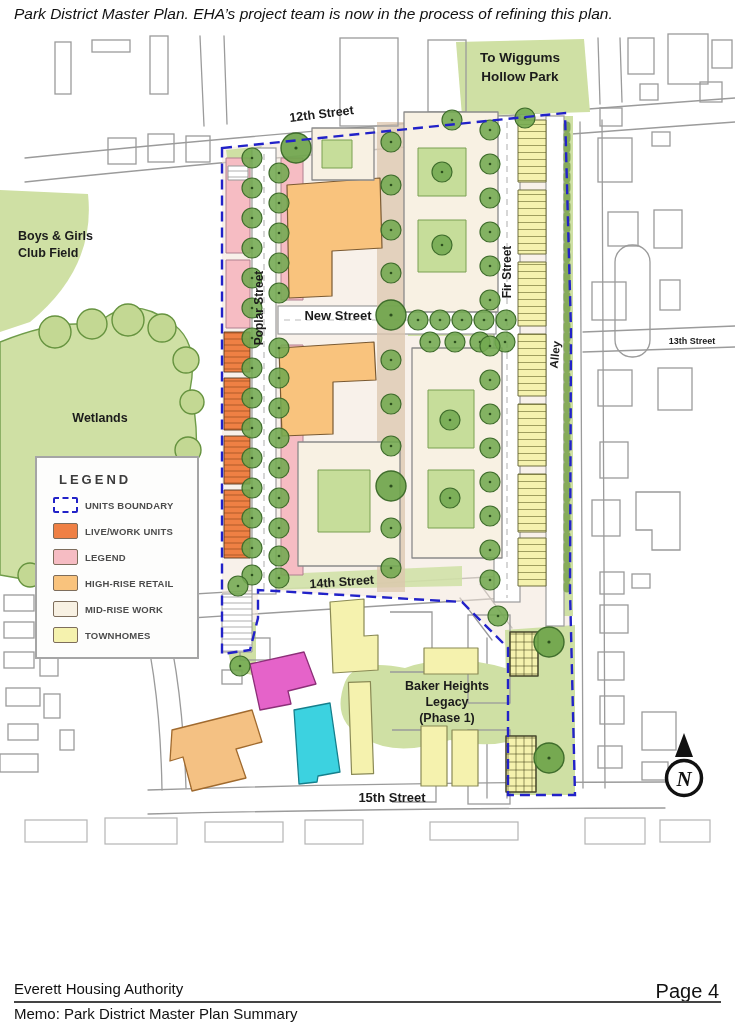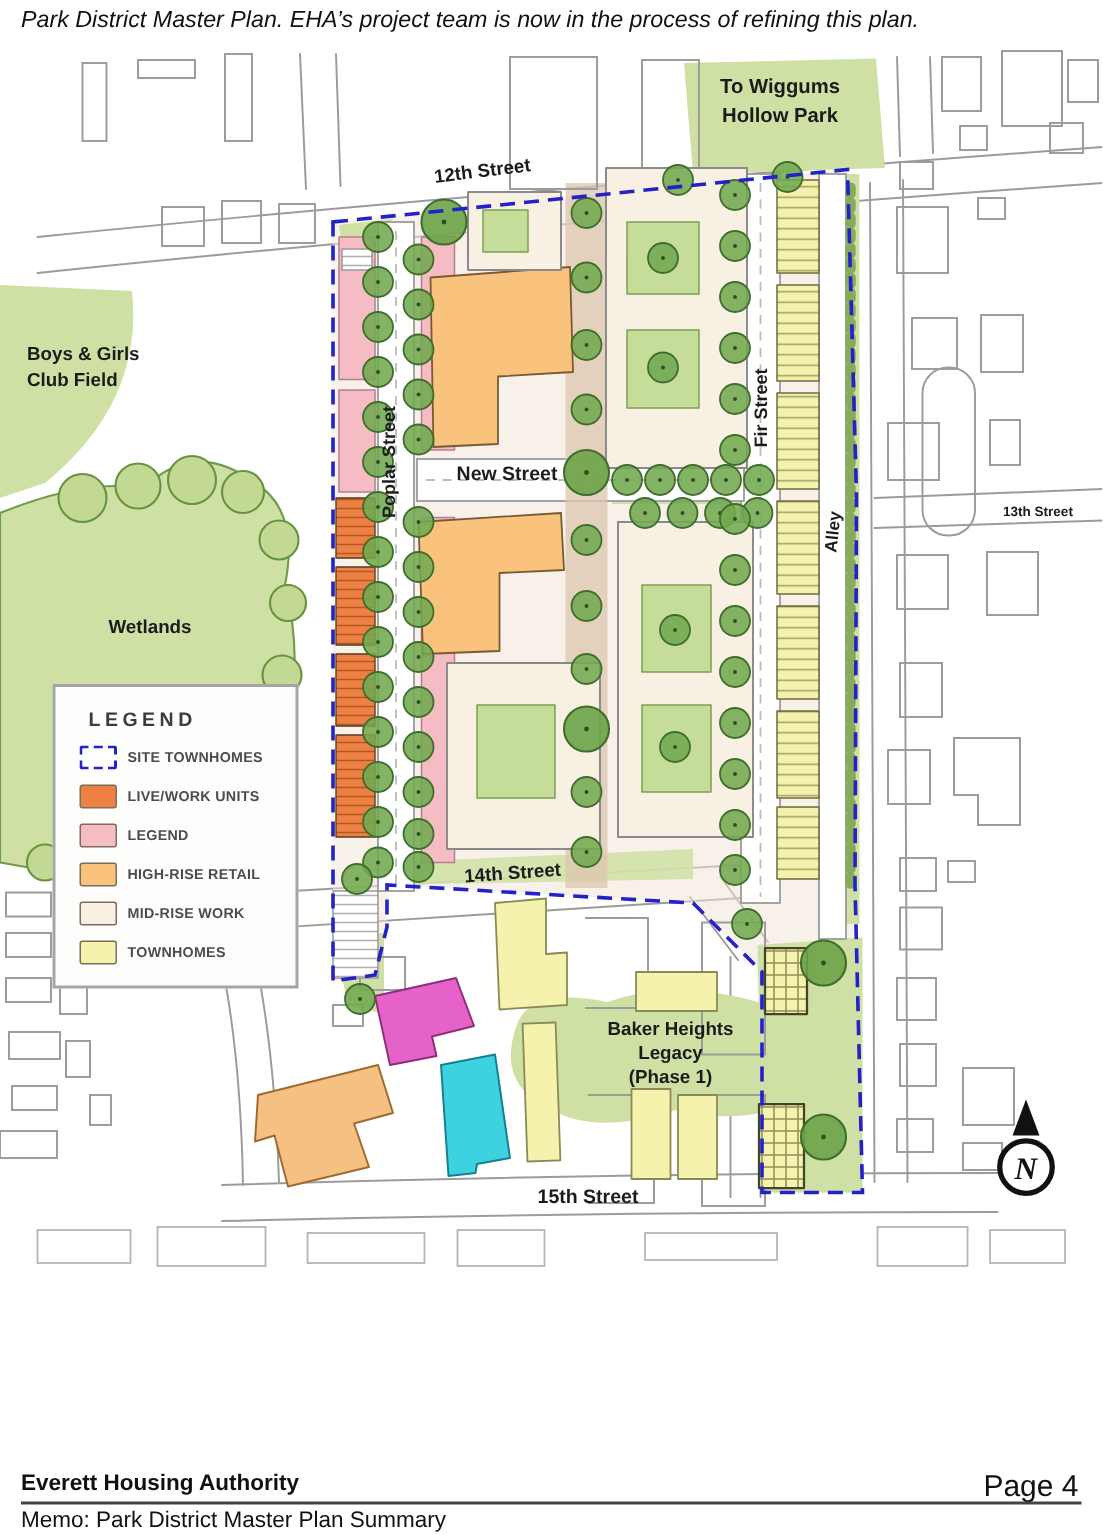--- a/index.html
+++ b/index.html
@@ -9,21 +9,21 @@
   .map-wrap{position:absolute;top:30px;left:0;width:735px;height:840px;}
   .map-wrap svg{display:block;}
   .mlabel{font-family:"Liberation Sans",sans-serif;font-weight:bold;fill:#1b1b1b;}
   .legend{position:absolute;left:35px;top:456px;width:164px;background:#fdfdfc;
           border:2px solid #a5a5a5;padding:12px 8px 14px 16px;box-sizing:border-box;}
   .legend-title{font-size:13px;font-weight:bold;color:#3c3c3c;letter-spacing:3px;margin:2px 0 4px 6px;}
   .lrow{display:flex;align-items:center;gap:7px;margin-top:10px;}
   .sw{width:25px;height:16px;border:1px solid #7d6d5c;border-radius:2px;flex:0 0 auto;box-sizing:border-box;}
   .sw-dash{background:#fff;border-style:dashed;border-width:2px;}
   .lbl{font-size:9.5px;font-weight:bold;color:#4c4c4c;letter-spacing:.2px;white-space:nowrap;}
-  .footer-org{position:absolute;left:14px;top:980px;font-size:15px;font-weight:bold;color:#111;}
+  .footer-org{position:absolute;left:14px;top:980px;font-size:15px;font-weight:normal;color:#111;}
   .footer-page{position:absolute;right:16px;top:980px;font-size:20px;color:#111;}
   .footer-rule{position:absolute;left:14px;right:14px;top:1001px;border-top:2px solid #444;}
   .footer-memo{position:absolute;left:14px;top:1005px;font-size:15px;color:#111;text-align:center;}
 </style>
 </head>
 <body>
 
 <div class="page">
 
   <div class="caption">Park District Master Plan. EHA’s project team is now in the process of refining this plan.</div>
@@ -376,21 +376,21 @@
       <text x="684" y="756" font-size="21" font-weight="bold" font-style="italic" text-anchor="middle" fill="#111" font-family="Liberation Serif, serif">N</text>
     </g>
   </svg>
   </div>
 
   <div class="legend">
     <div class="legend-title">LEGEND</div>
     <div id="legend-items">
         <div class="lrow">
           <span class="sw sw-dash" style="border-color: rgb(34, 34, 200);"></span>
-          <span class="lbl">SITE TOWNHOMES</span>
+          <span class="lbl">UNITS BOUNDARY</span>
         </div>
         <div class="lrow">
           <span class="sw" style="background: rgb(239, 128, 68);"></span>
           <span class="lbl">LIVE/WORK UNITS</span>
         </div>
         <div class="lrow">
           <span class="sw" style="background: rgb(246, 188, 195);"></span>
           <span class="lbl">LEGEND</span>
         </div>
         <div class="lrow">

